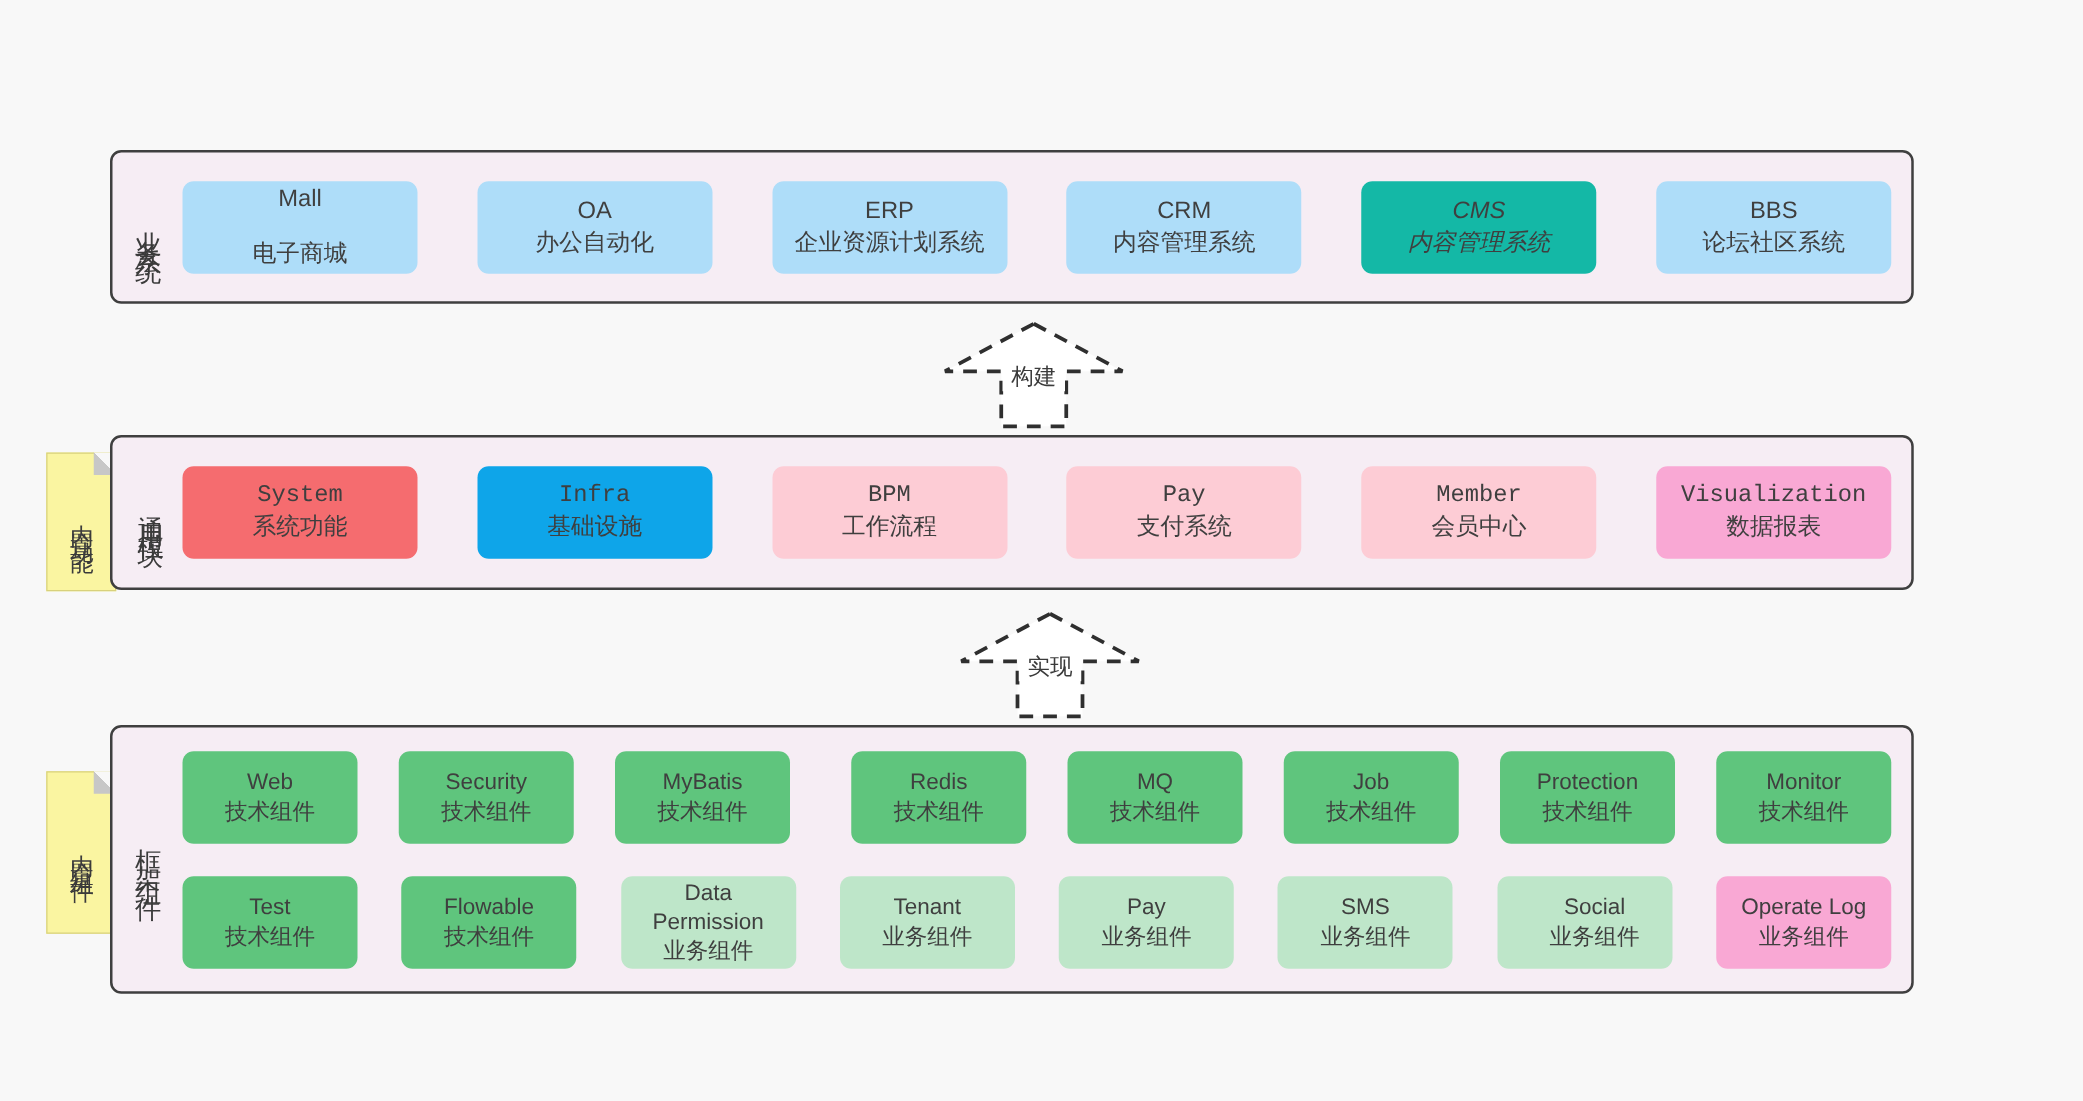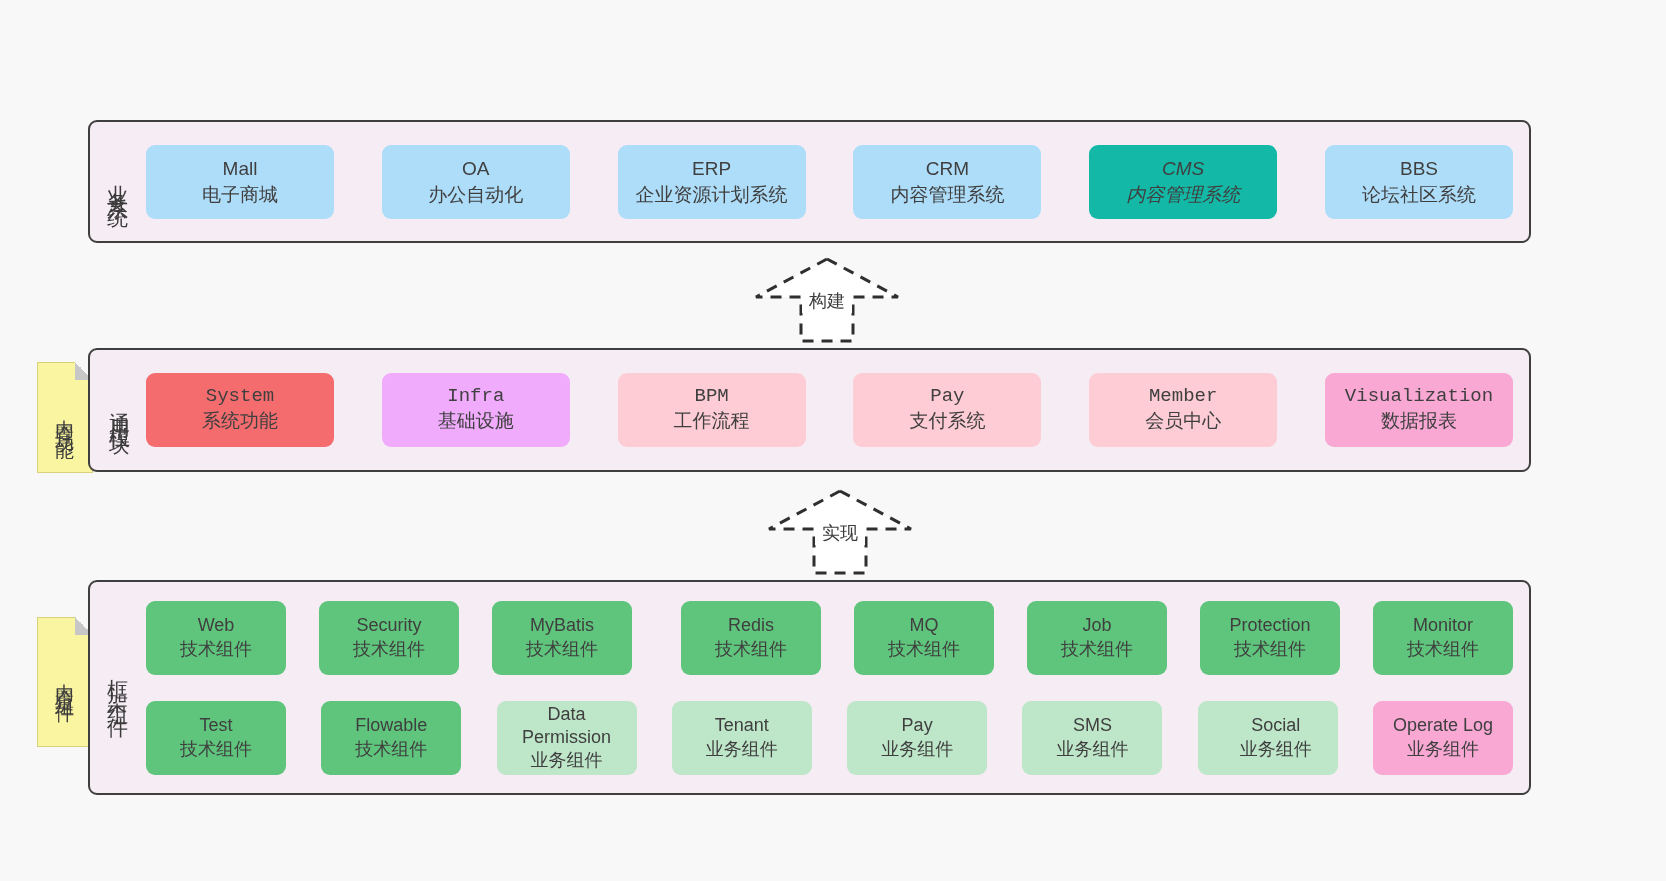--- a/index.html
+++ b/index.html
@@ -58,21 +58,21 @@
     <span>内置组件</span>
     <div class="fold"></div>
   </div>
 
   <section class="panel p12" id="panel-0">
     <div class="vlabel">
       <span>业务系统</span>
     </div>
     <div class="rows">
         <div class="box-row">
-          <div class="box" style="background: rgb(174, 221, 249);">
+          <div class="box" style="background: rgb(174, 221, 249); justify-content: space-between;">
             <div>Mall</div>
             <div>电子商城</div>
           </div>
           <div class="box" style="background: rgb(174, 221, 249);">
             <div>OA</div>
             <div>办公自动化</div>
           </div>
           <div class="box" style="background: rgb(174, 221, 249);">
             <div>ERP</div>
             <div>企业资源计划系统</div>
@@ -102,21 +102,21 @@
   <section class="panel p12" id="panel-1">
     <div class="vlabel">
       <span>通用模块</span>
     </div>
     <div class="rows">
         <div class="box-row">
           <div class="box" style="background: rgb(245, 108, 111);">
             <div>System</div>
             <div>系统功能</div>
           </div>
-          <div class="box" style="background: #f0abfc; text-align: center;">
+          <div class="box" style="background: #0ea5e9; text-align: center;">
             <div>Infra</div>
             <div>基础设施</div>
           </div>
           <div class="box" style="background: rgb(253, 204, 213);">
             <div>BPM</div>
             <div>工作流程</div>
           </div>
           <div class="box" style="background: rgb(253, 204, 213);">
             <div>Pay</div>
             <div>支付系统</div>

